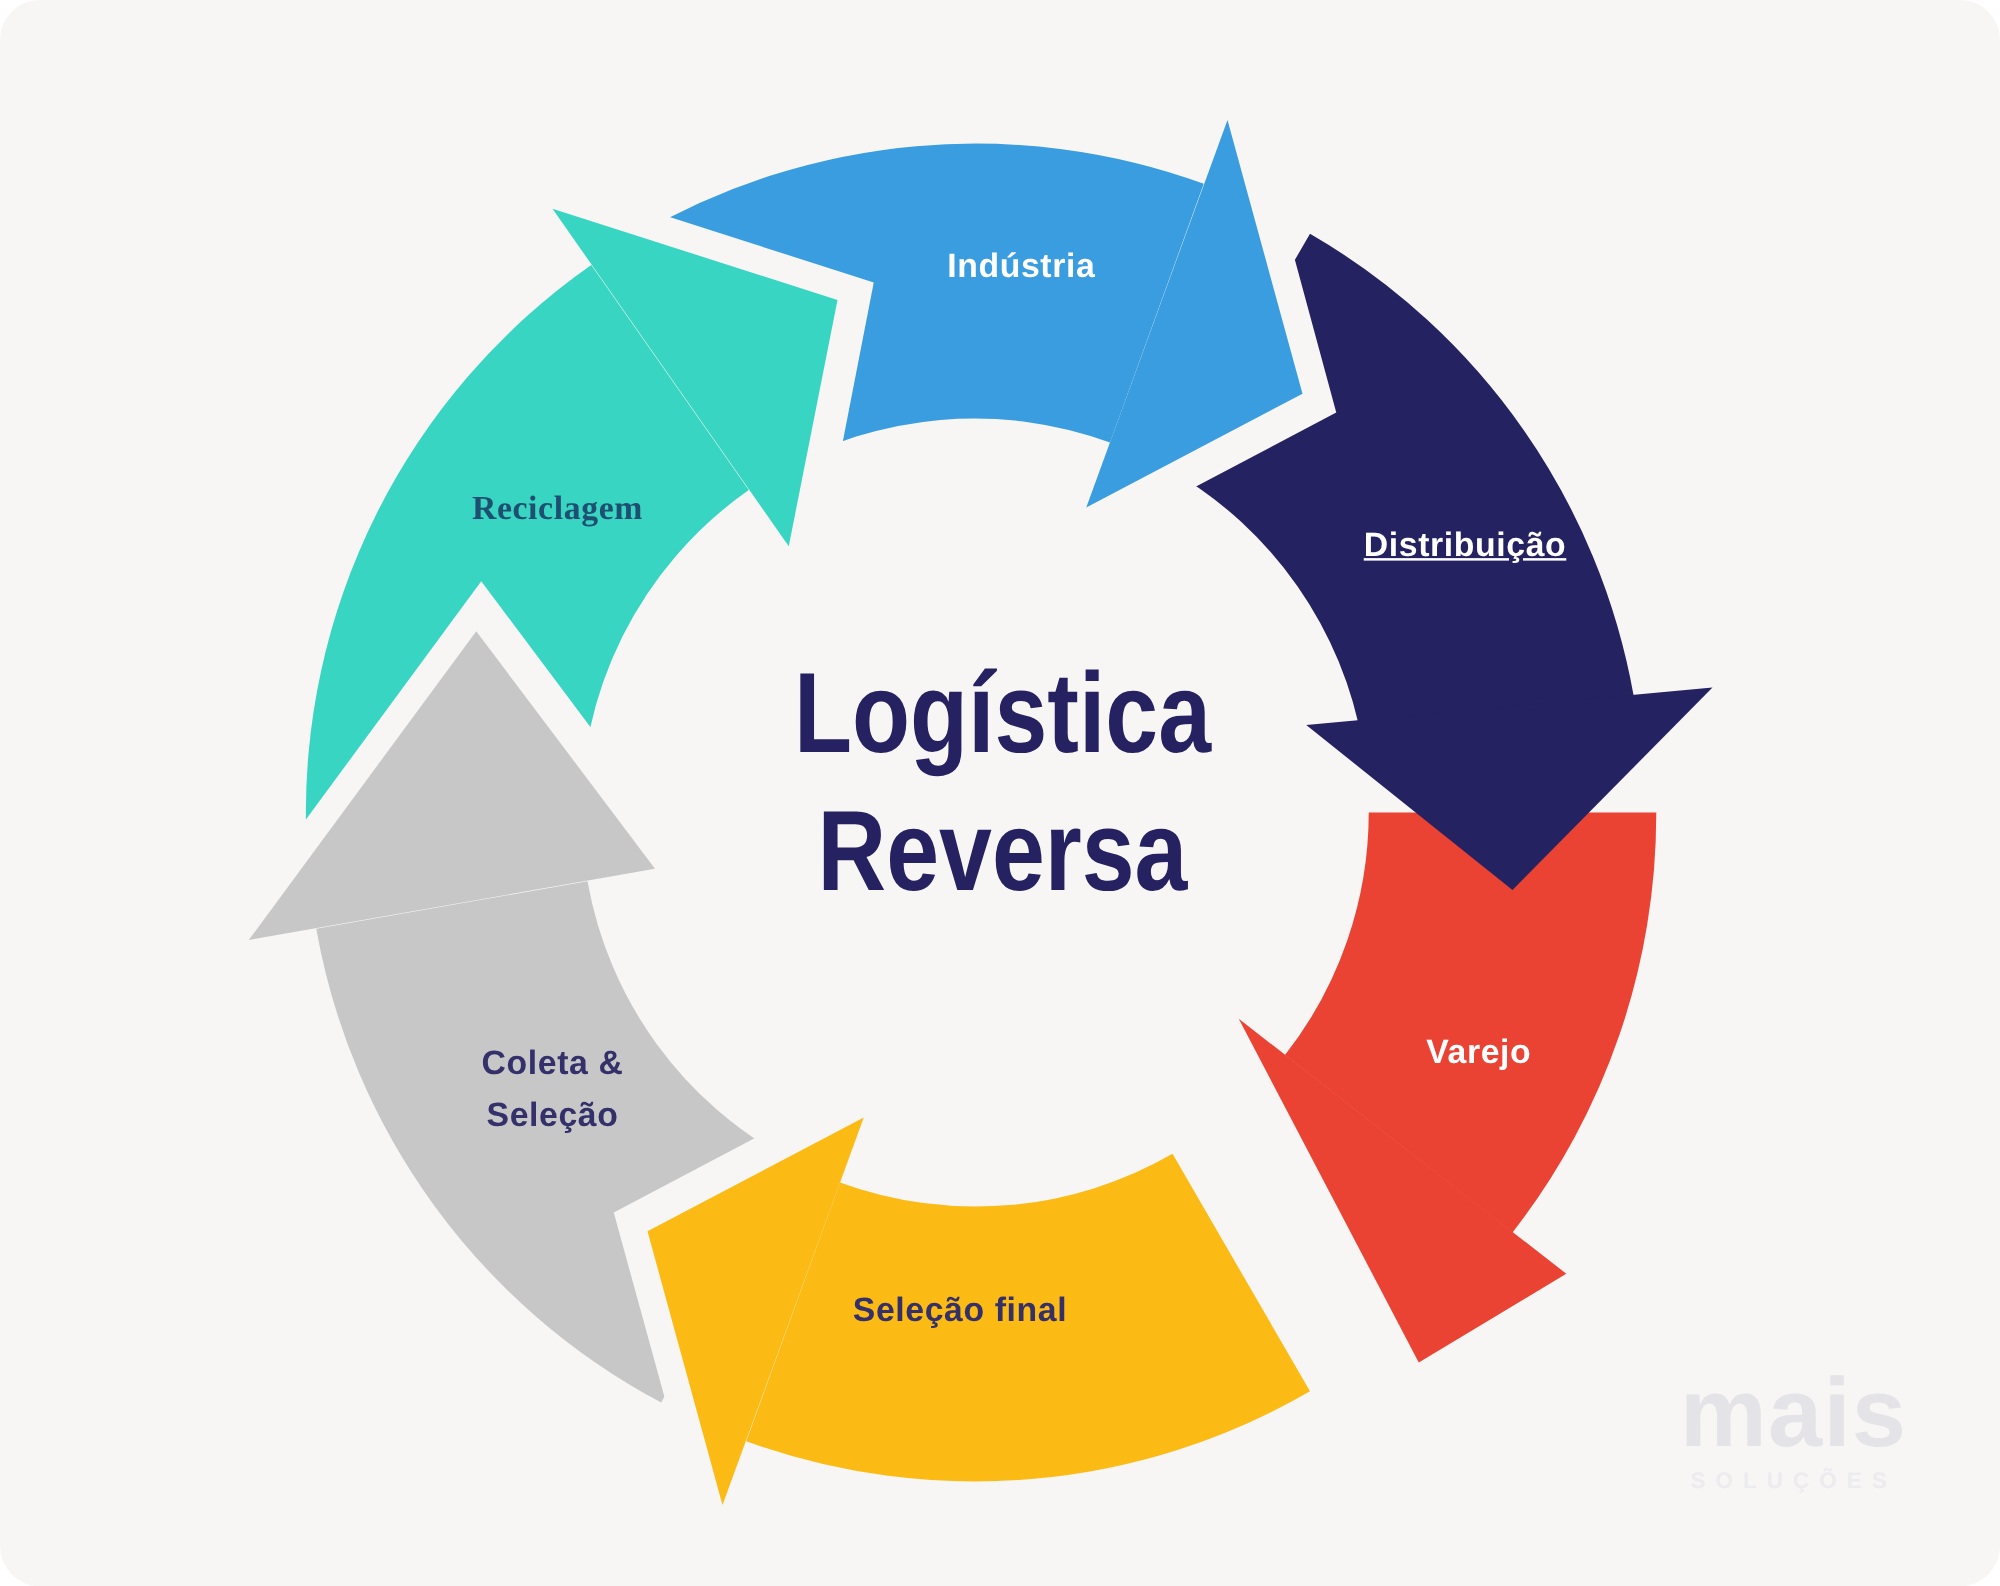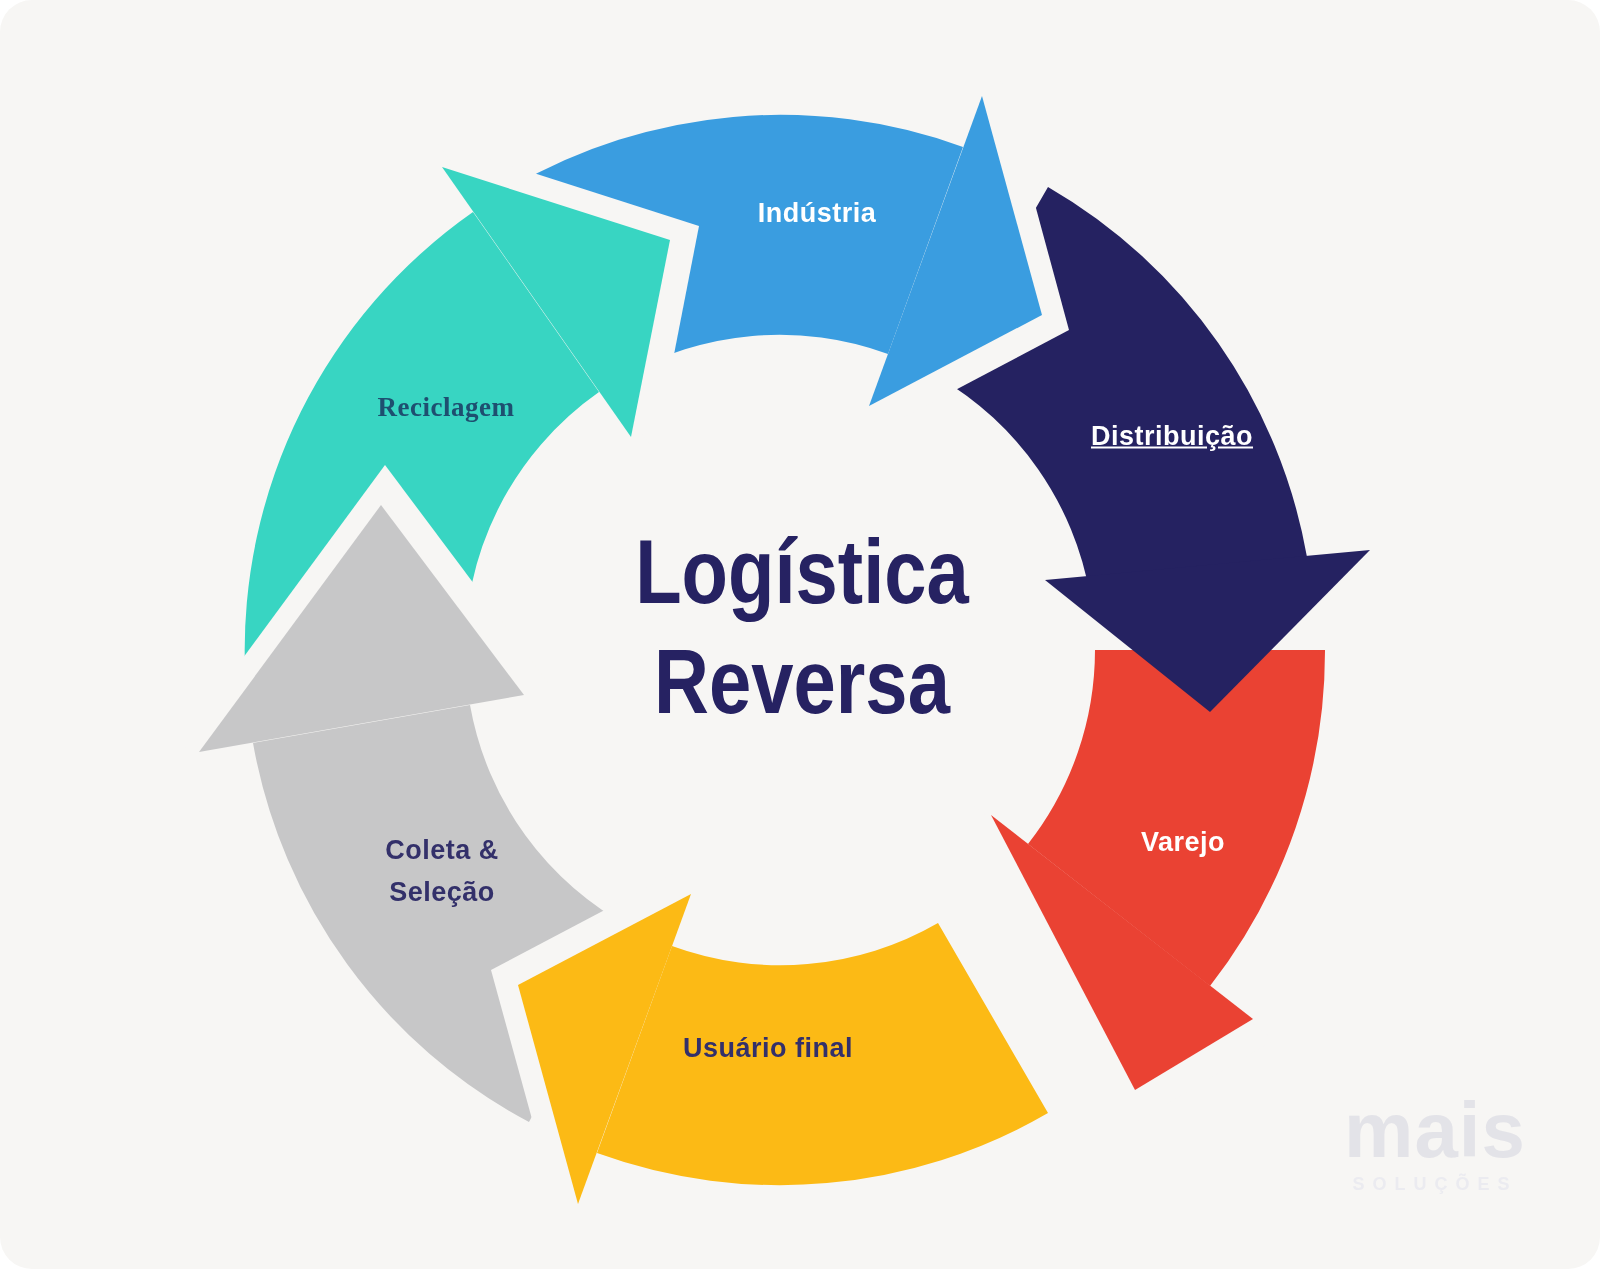--- a/index.html
+++ b/index.html
@@ -82,21 +82,21 @@
       <path d="M442 167 L670 240 L631 437 Z" fill="#38d5c2"></path>
     </g>
   </svg>
 
   <div class="seg-label lbl-industria" style="color: rgb(255, 255, 255);">Indústria</div>
 
   <div class="seg-label lbl-distribuicao" style="color: rgb(255, 255, 255); text-decoration: underline;">Distribuição</div>
 
   <div class="seg-label lbl-varejo" style="color: rgb(255, 255, 255);">Varejo</div>
 
-  <div class="seg-label lbl-usuario" style="color: rgb(51, 48, 106);">Usuário final</div>
+  <div class="seg-label lbl-usuario" style="color: rgb(51, 48, 106);">Seleção final</div>
 
   <div class="seg-label lbl-coleta" style="color: rgb(51, 48, 106);">
     <div>Coleta &amp;</div>
     <div>Seleção</div>
   </div>
 
   <div class="seg-label lbl-reciclagem" style="color: rgb(30, 79, 112);">Reciclagem</div>
 
   <div class="center-title" style="color: rgb(38, 34, 98);">
     <div>Logística</div>

